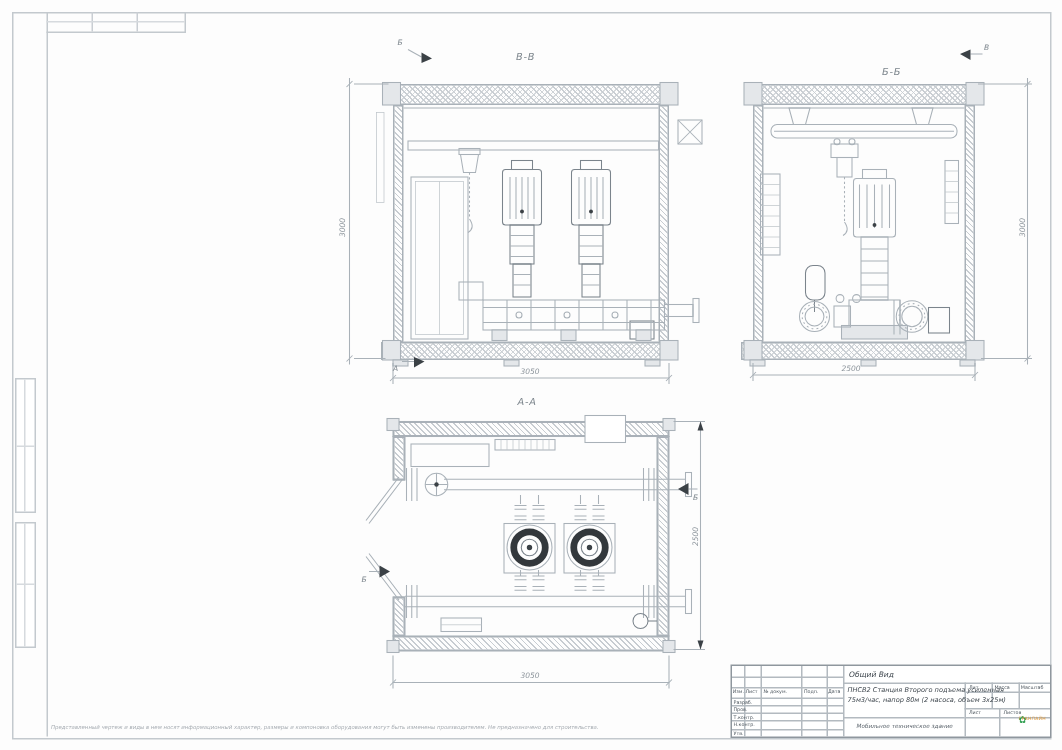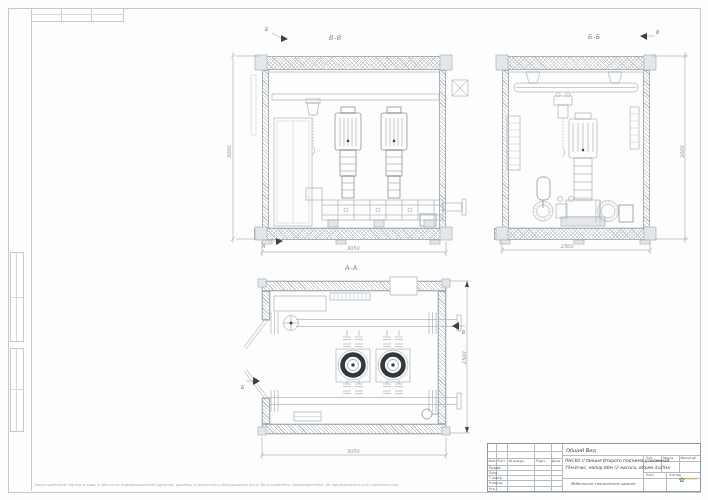--- a/index.html
+++ b/index.html
@@ -317,22 +317,22 @@
         <path d="M246 381 H253"></path>
         <path d="M253 377 L253 385 L260 381 Z" class="fdk"></path>
       </g>
     <g class="dk">
         <path d="M465 326 H459"></path>
         <path d="M459 322 L459 330 L452 326 Z" class="fdk"></path>
       </g>
   </g>
 </svg>
 
-<div class="lbl" style="left:329px;top:34px;">В-В</div>
-<div class="lbl" style="left:562px;top:33px;padding-left:26px;">Б-Б</div>
+<div class="lbl" style="left:344px;top:34px;">В-В</div>
+<div class="lbl" style="left:562px;top:44px;padding-left:26px;">Б-Б</div>
 <div class="lbl" style="left:345px;top:264px;">А-А</div>
 
 <div class="t" style="left:347px;top:245px;">3050</div>
 <div class="t rot" style="left:226px;top:158px;">3000</div>
 <div class="t" style="left:561px;top:243px;">2500</div>
 <div class="t rot" style="left:679px;top:158px;">3000</div>
 <div class="t" style="left:347px;top:448px;">3050</div>
 <div class="t rot" style="left:461px;top:364px;">2500</div>
 
 <div class="cut" style="left:265px;top:26px;">Б</div>

